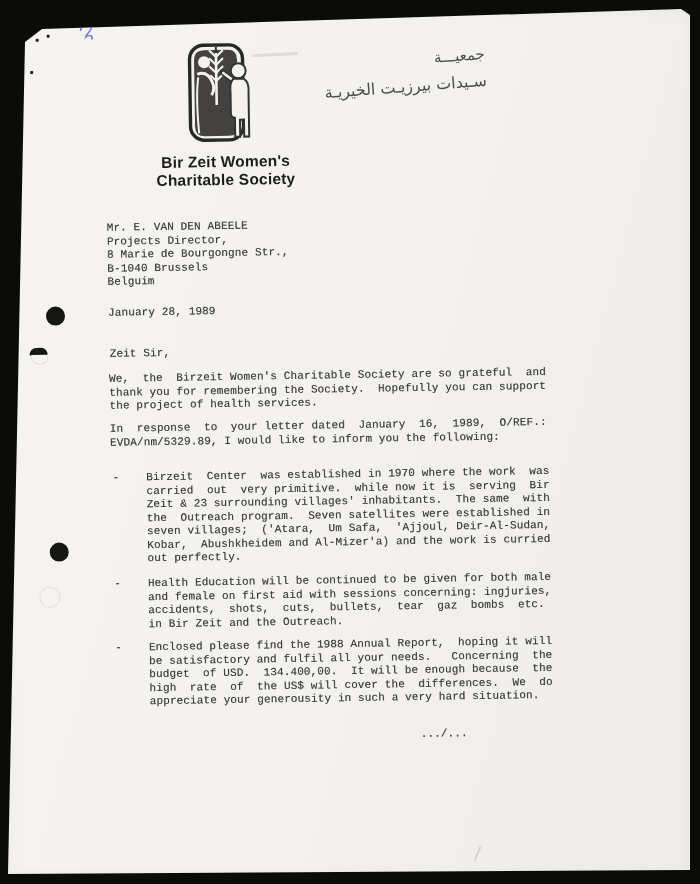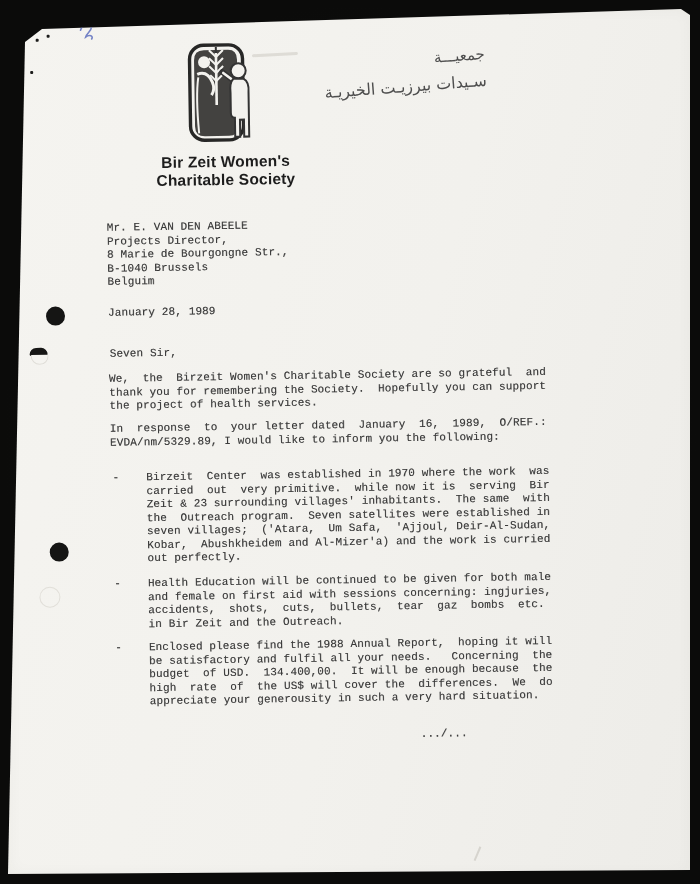--- a/index.html
+++ b/index.html
@@ -158,21 +158,21 @@
       <div>Bir Zeit Women's</div>
       <div>Charitable Society</div>
     </div>
 
     <div class="typed" style="left:110px; top:218px;">Mr. E. VAN DEN ABEELE
 Projects Director,
 8 Marie de Bourgongne Str.,
 B-1040 Brussels
 Belguim</div>
     <div class="typed" style="left:110px; top:303px;">January 28, 1989</div>
-    <div class="typed" style="left:111px; top:344px;">Seven Sir,</div>
+    <div class="typed" style="left:111px; top:344px;">Zeit Sir,</div>
     <div class="typed" style="left:110px; top:369px;">We,  the  Birzeit Women's Charitable Society are so grateful  and
 thank you for remembering the Society.  Hopefully you can support
 the project of health services.</div>
     <div class="typed" style="left:110px; top:419px;">In  response  to  your letter dated  January  16,  1989,  O/REF.:
 EVDA/nm/5329.89, I would like to inform you the following:</div>
     <div class="typed" style="left:112px; top:468px;">-    Birzeit  Center  was established in 1970 where the work  was
      carried  out  very primitive.  while now it is  serving  Bir
      Zeit &amp; 23 surrounding villages' inhabitants.  The same  with
      the  Outreach program.  Seven satellites were established in
      seven villages;  ('Atara,  Um Safa,  'Ajjoul, Deir-Al-Sudan,

